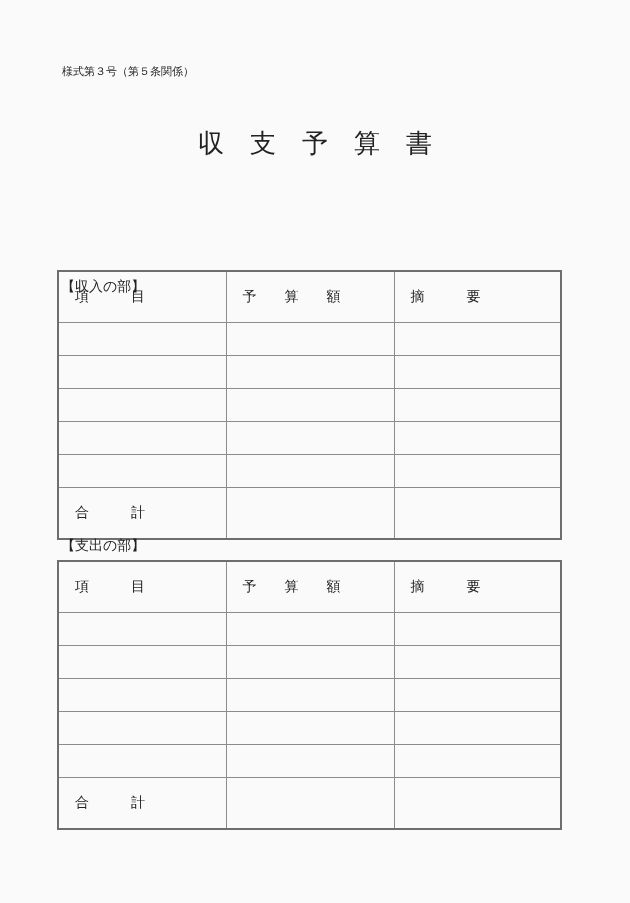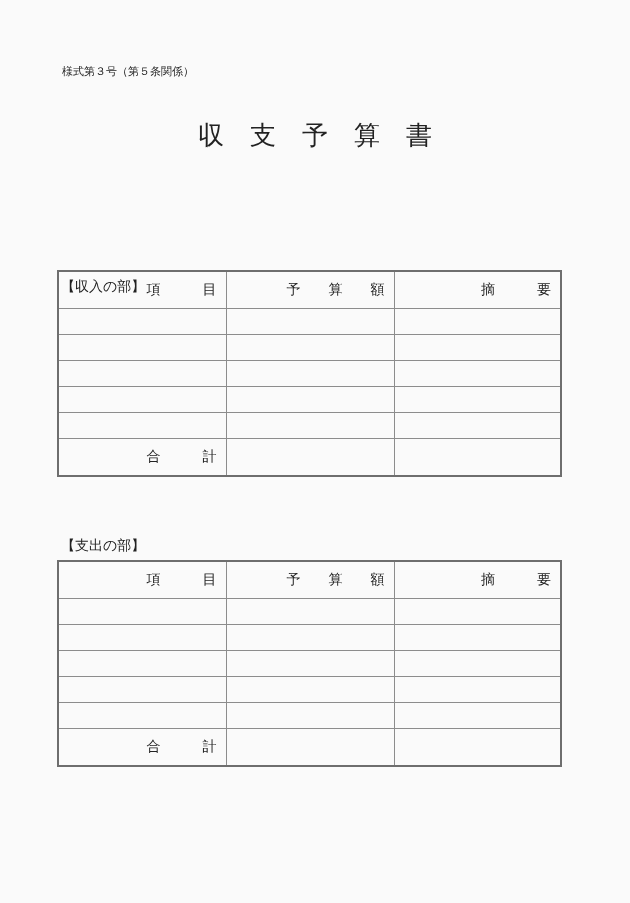--- a/index.html
+++ b/index.html
@@ -28,21 +28,21 @@
     top:63px;
     font-size:11px;
     line-height:17px;
     white-space:pre;
   }
   .doc-title{
     position:absolute;
     left:0;
     right:0;
     top:121px;
-    margin:0;
+    margin:8px;
     text-align:center;
     font-size:26px;
     font-weight:normal;
     line-height:30px;
     white-space:pre;
   }
   .section-label{
     position:absolute;
     left:61px;
     font-size:14px;
@@ -58,24 +58,24 @@
     table-layout:fixed;
     border-collapse:collapse;
     border:2px solid var(--border-outer);
   }
   .income-table{ top:270px; }
   .expense-table{ top:560px; }
   .budget-table tr{ height:26px; }
   .budget-table th,
   .budget-table td{
     border:1px solid var(--border-inner);
-    padding:9px;
+    padding:16px;
     font-size:14px;
     font-weight:normal;
-    text-align:right;
+    text-align:left;
     vertical-align:middle;
     white-space:pre;
     overflow:hidden;
   }
   .budget-table col.c1{ width:168px; }
   .budget-table col.c2{ width:168px; }
   .budget-table col.c3{ width:167px; }
 </style>
 </head>
 <body>

